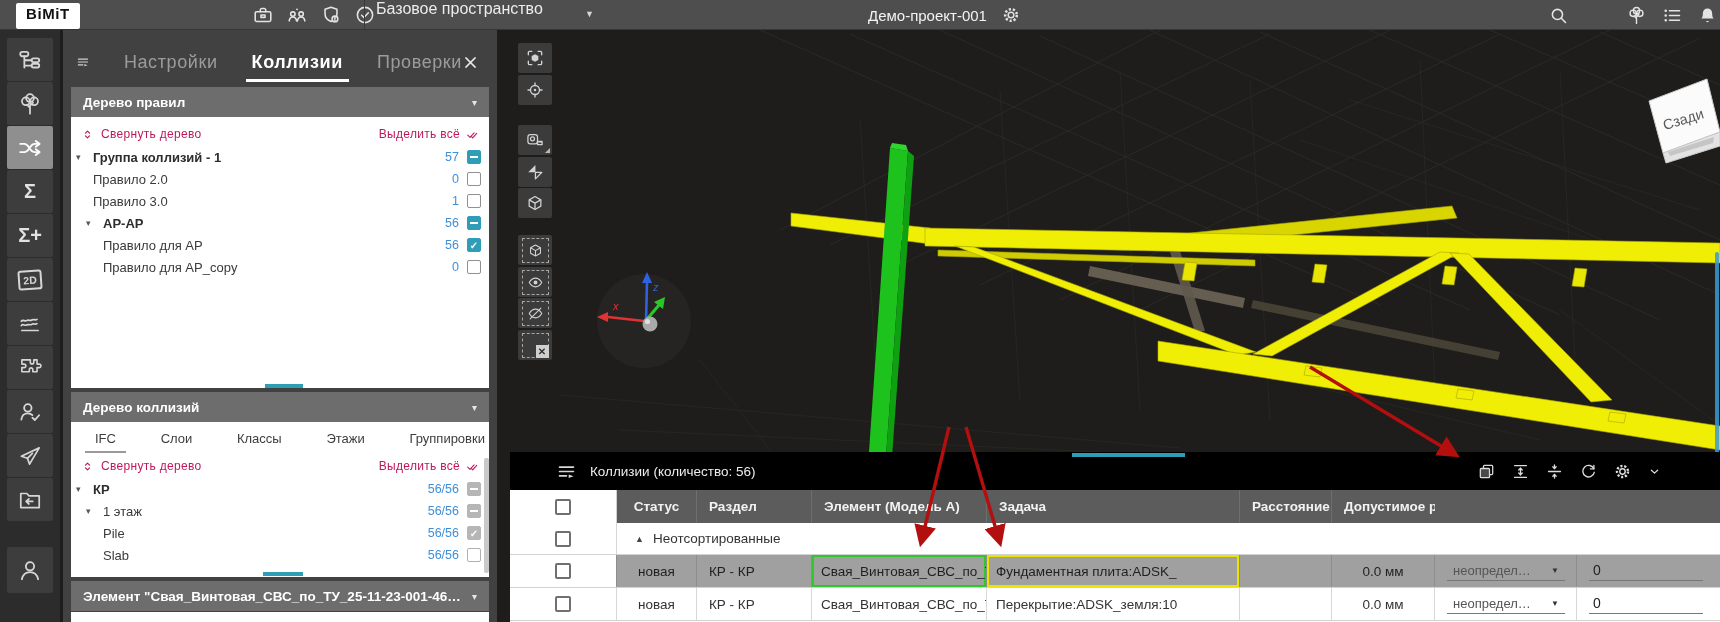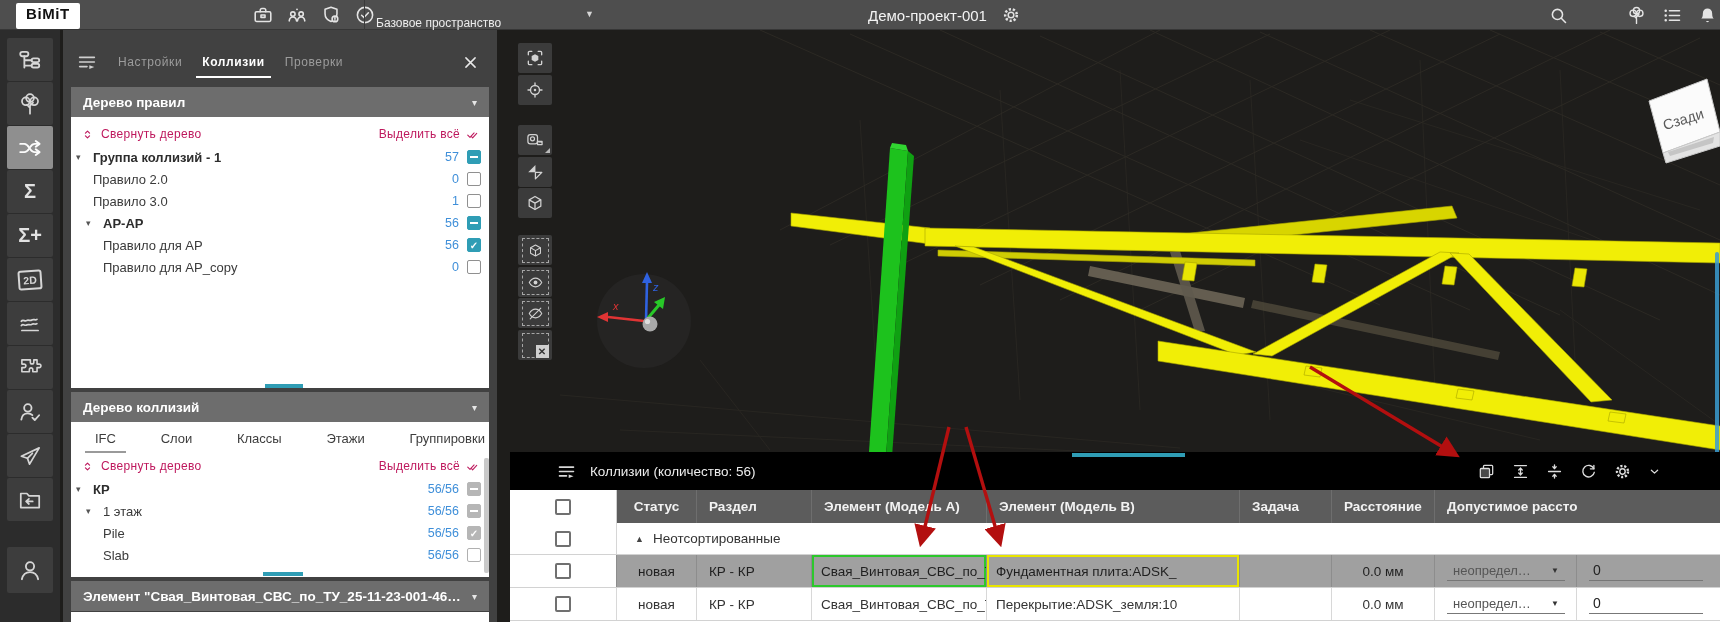--- a/index.html
+++ b/index.html
@@ -7,22 +7,22 @@
     font-family:"Liberation Sans",sans-serif;-webkit-font-smoothing:antialiased}
   .ic{display:block}
   
   #topbar{position:absolute;left:0;top:0;width:1720px;height:30px;background:#4e4e4e;
     border-bottom:1px solid #363636;z-index:40}
   .logo{position:absolute;left:16px;top:3px;background:#fff;color:#121212;font-weight:bold;
     font-size:15px;letter-spacing:.6px;padding:2px 10px 7px;border-radius:2px}
   .tb-icons{position:absolute;left:252px;top:4px;display:flex;gap:12px;color:#e4e4e4}
   .tb-icons .ic{width:22px;height:22px}
   .tb-div{position:absolute;left:364px;top:0;width:1px;height:30px;background:#3a3a3a}
-  .workspace{position:absolute;left:376px;top:0;height:30px;display:flex;align-items:flex-end;
-    color:#ececec;font-size:12px}
+  .workspace{position:absolute;left:376px;top:0;height:30px;display:flex;align-items:flex-start;
+    color:#ececec;font-size:16px}
   .ws-caret{position:absolute;left:585px;top:9px;color:#d6d6d6;font-size:9px}
   .project{position:absolute;left:868px;top:0;height:30px;display:flex;align-items:center;
     gap:14px;color:#f3f3f3;font-size:15px}
   .project .ic{width:20px;height:20px;color:#e2e2e2}
   .ti{position:absolute;top:5px;color:#e4e4e4}.ti .ic{width:21px;height:21px}
   
   #sidebar{position:absolute;left:0;top:30px;width:60px;height:592px;background:#2c2c2c;
     z-index:40;padding-top:8px}
   .sbtn{width:46px;height:43px;margin:0 auto 1px;background:#3d3d3d;border-radius:2px;
     display:flex;align-items:center;justify-content:center;color:#d6d6d6}
@@ -44,21 +44,21 @@
   .xsq{position:absolute;right:-1px;bottom:-1px;width:13px;height:13px;background:#cfcfcf;
     color:#333;font-size:10px;font-weight:bold;display:flex;align-items:center;justify-content:center}
   .corner{position:absolute;right:2px;bottom:2px;width:0;height:0;border-left:5px solid transparent;
     border-bottom:5px solid #b9b9b9}
   #vscroll-right{position:absolute;right:1px;top:222px;height:240px;width:4px;background:#3a9bd0;
     opacity:.85;z-index:6;border-radius:2px}
   
   #panel{position:absolute;left:63px;top:30px;width:434px;height:592px;background:#414141;z-index:20}
   .ptabs{position:absolute;left:0;top:10px;width:100%;height:44px;display:flex;align-items:center;color:#9c9c9c}
   .ptabs .ham{margin-left:13px;width:22px;height:22px;color:#cfcfcf}
-  .ptab{font-size:12px;letter-spacing:.6px;margin-left:20px;position:relative}
+  .ptab{font-size:18px;letter-spacing:.6px;margin-left:34px;position:relative}
   .ptab.active{color:#fff;font-weight:bold}
   .ptab.active::after{content:"";position:absolute;left:-6px;right:-6px;bottom:-9px;height:2.5px;background:#fff}
   .pclose{margin-left:auto;margin-right:18px;color:#e8e8e8}.pclose .ic{width:17px;height:17px}
   .sechead{position:absolute;left:8px;right:8px;height:30px;background:#6d6d6d;display:flex;
     align-items:center;padding:0 12px;color:#fff;font-size:13.5px;font-weight:bold}
   .sechead .caret{margin-left:auto;font-size:10px;color:#e6e6e6;font-weight:normal}
   #rules-head{top:57px}#coll-head{top:362px}#elem-head{top:551px}
   #elem-head .t{white-space:nowrap;overflow:hidden;text-overflow:ellipsis;max-width:382px}
   .body1{position:absolute;left:8px;right:8px;top:87px;height:271px;background:#fff;padding-top:5px}
   .body2{position:absolute;left:8px;right:8px;top:392px;height:155px;background:#fff}
@@ -741,21 +741,20 @@
         </span>
     </span>
   </div>
   <div class="grid thead">
     <div class="hc c0">
         <span class="tcb"></span>
       </div>
     <div class="hc" style="justify-content:center;padding-left:0">Статус</div>
     <div class="hc">Раздел</div>
     <div class="hc">Элемент (Модель А)</div>
-    <div class="hc">Элемент (Модель B)</div>
     <div class="hc">Задача</div>
     <div class="hc">Расстояние</div>
     <div class="hc" style="border-right:none">Допустимое расстояние</div>
   </div>
   <div class="grid grow">
     <div class="c0">
         <span class="tcb"></span>
       </div>
     <div class="g">
       <span class="tri">▲</span>

